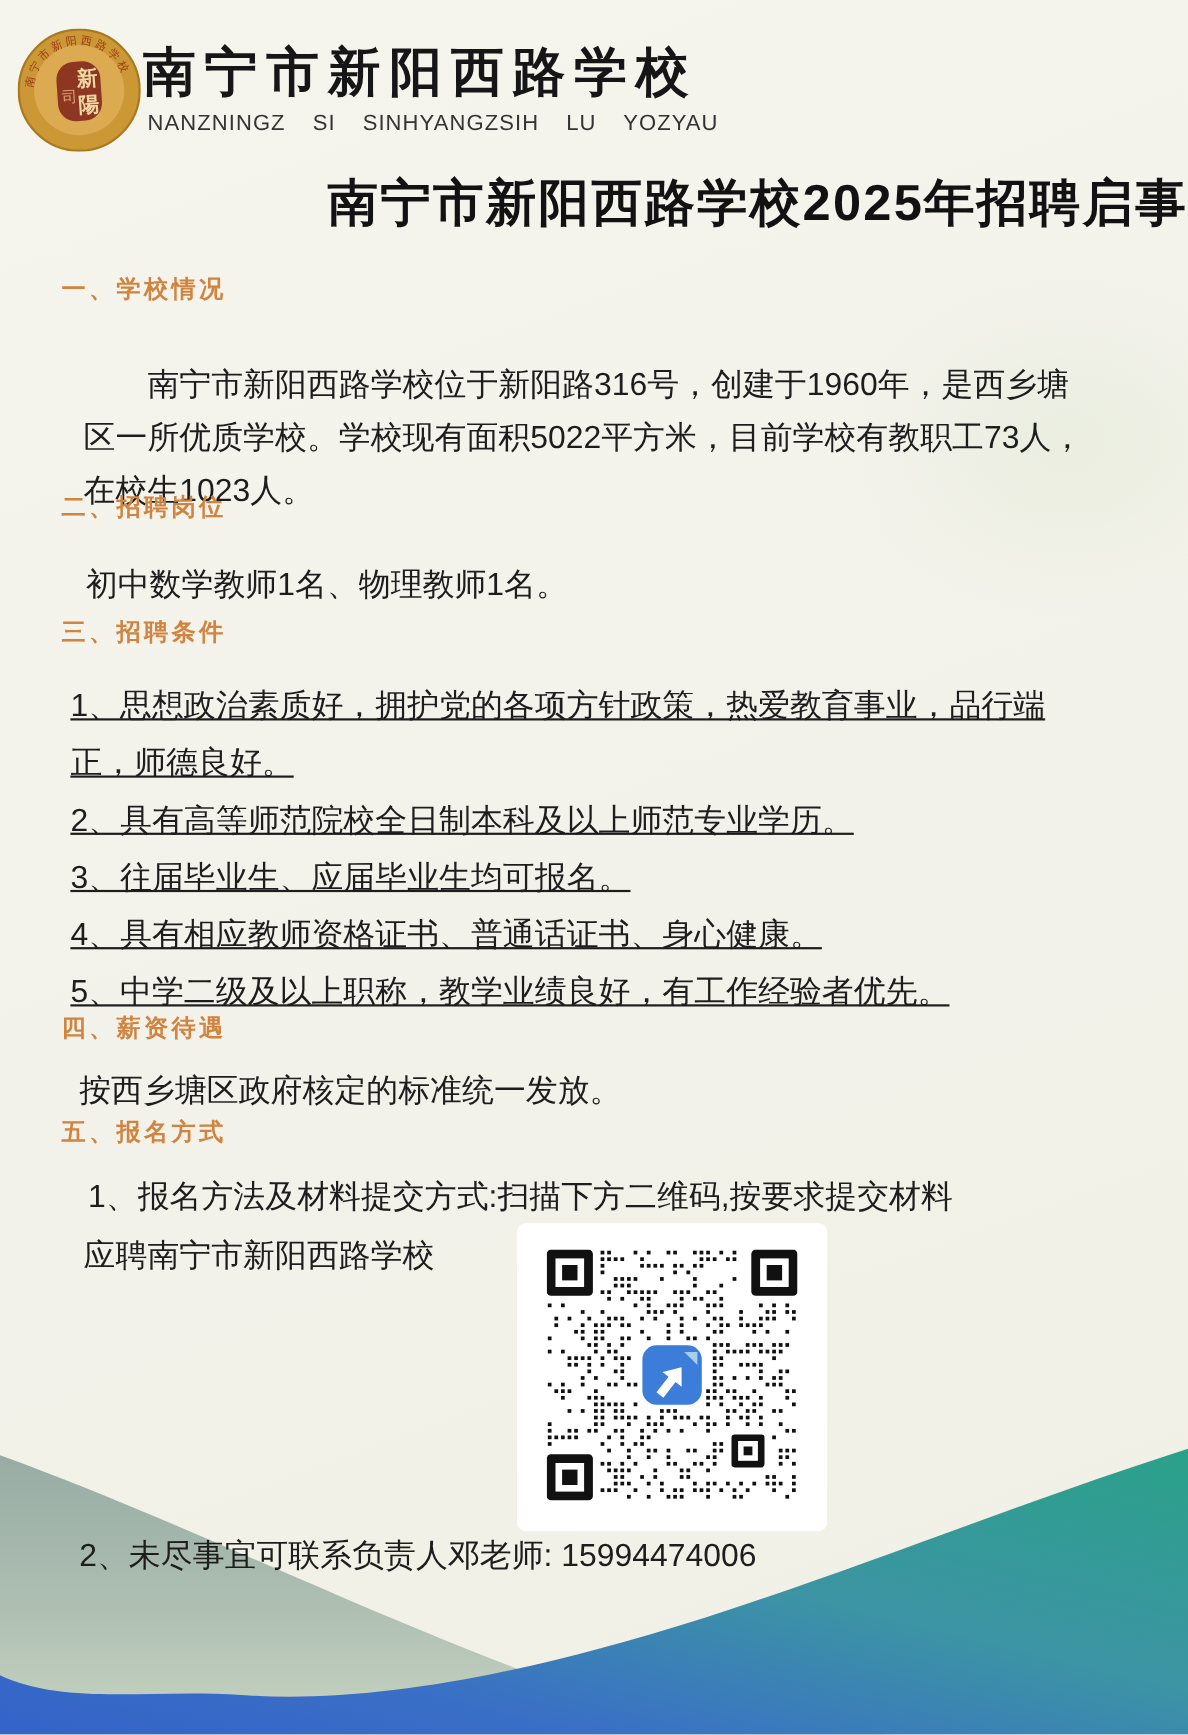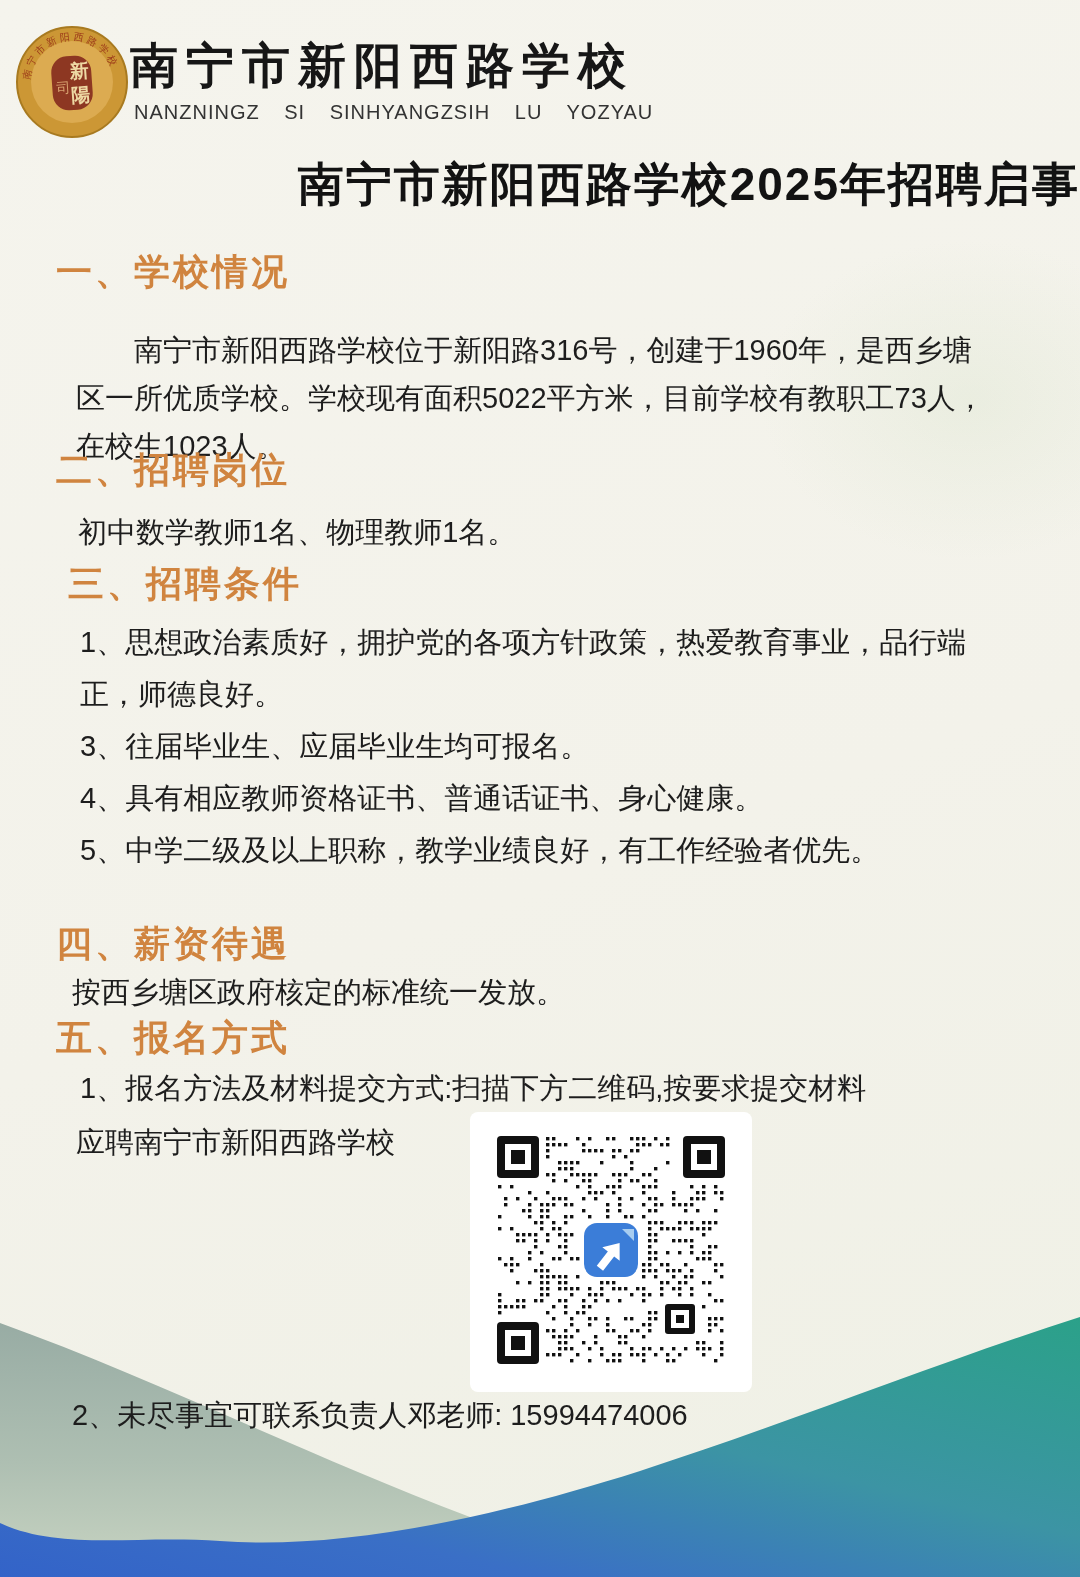--- a/index.html
+++ b/index.html
@@ -25,29 +25,29 @@
     font-size:20px;font-weight:500;letter-spacing:1px;word-spacing:18px;
     color:#333;white-space:nowrap;
   }
   .main-title{
     left:0;top:154px;width:100%;text-align:right;z-index:2;
     font-size:46px;font-weight:900;letter-spacing:2px;color:#121212;
     white-space:nowrap;
   }
   
   .sec-h{
-    font-size:36px;font-weight:800;color:#d0843f;letter-spacing:3px;
+    font-size:22px;font-weight:800;color:#d0843f;letter-spacing:3px;
     left:56px;z-index:2;white-space:nowrap;
   }
-  .h1{top:248px;} .h2{top:446px;} .h3{top:560px;margin-left:12px;} .h4{top:920px;} .h5{top:1014px;}
+  .h1{top:248px;} .h2{top:446px;} .h3{top:560px;} .h4{top:920px;} .h5{top:1014px;}
   
   .body-text{font-size:29px;line-height:48px;color:#1d1d1d;z-index:2;}
   .p1{left:76px;top:300px;width:922px;text-indent:2em;margin-top:26px;}
   .p2{left:78px;top:508px;white-space:nowrap;}
-  .cond-list{left:80px;top:616px;width:914px;font-size:29px;line-height:52px;z-index:2;}
+  .cond-list{left:64px;top:616px;width:914px;font-size:29px;line-height:52px;z-index:2;text-decoration:underline;}
   .cond-list .item{display:block;}
   .p4{left:72px;top:968px;white-space:nowrap;}
   .p5a{left:80px;top:1064px;white-space:nowrap;}
   .p5b{left:76px;top:1118px;white-space:nowrap;}
   .contact{left:72px;top:1391px;white-space:nowrap;z-index:3;}
   
   .qr-card{
     left:470px;top:1112px;width:282px;height:280px;
     background:#ffffff;border-radius:8px;z-index:2;
   }
@@ -94,20 +94,21 @@
 
   <div class="abs sec-h h1">一、学校情况</div>
   <div class="abs body-text p1">南宁市新阳西路学校位于新阳路316号，创建于1960年，是西乡塘区一所优质学校。学校现有面积5022平方米，目前学校有教职工73人，在校生1023人。</div>
 
   <div class="abs sec-h h2">二、招聘岗位</div>
   <div class="abs body-text p2">初中数学教师1名、物理教师1名。</div>
 
   <div class="abs sec-h h3">三、招聘条件</div>
   <div class="abs cond-list">
     <span class="item">1、思想政治素质好，拥护党的各项方针政策，热爱教育事业，品行端正，师德良好。</span>
+    <span class="item">2、具有高等师范院校全日制本科及以上师范专业学历。</span>
     <span class="item">3、往届毕业生、应届毕业生均可报名。</span>
     <span class="item">4、具有相应教师资格证书、普通话证书、身心健康。</span>
     <span class="item">5、中学二级及以上职称，教学业绩良好，有工作经验者优先。</span>
   </div>
 
   <div class="abs sec-h h4">四、薪资待遇</div>
   <div class="abs body-text p4">按西乡塘区政府核定的标准统一发放。</div>
 
   <div class="abs sec-h h5">五、报名方式</div>
   <div class="abs body-text p5a">1、报名方法及材料提交方式:扫描下方二维码,按要求提交材料</div>

